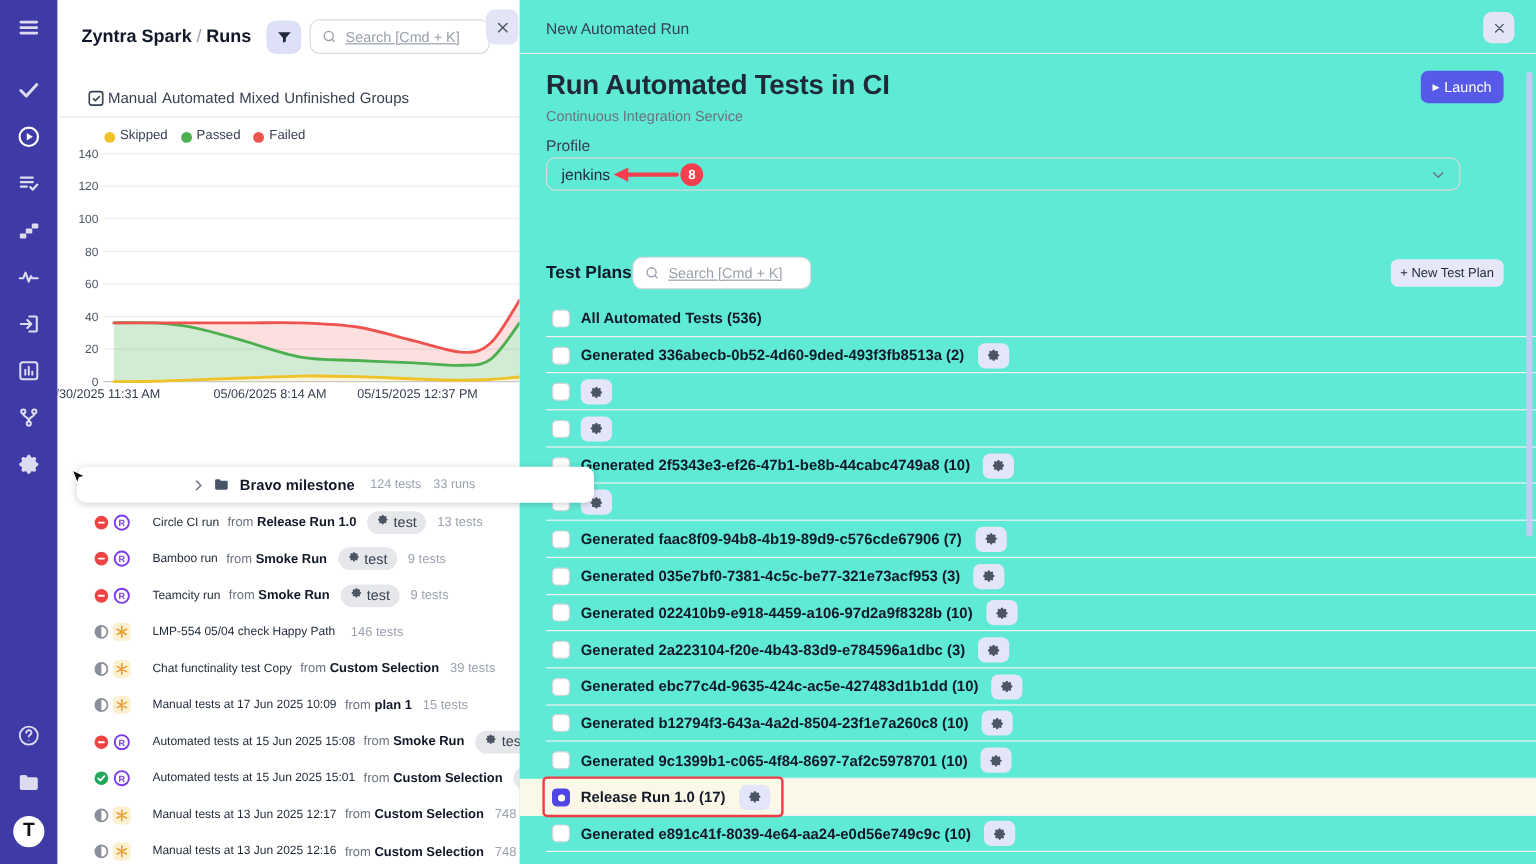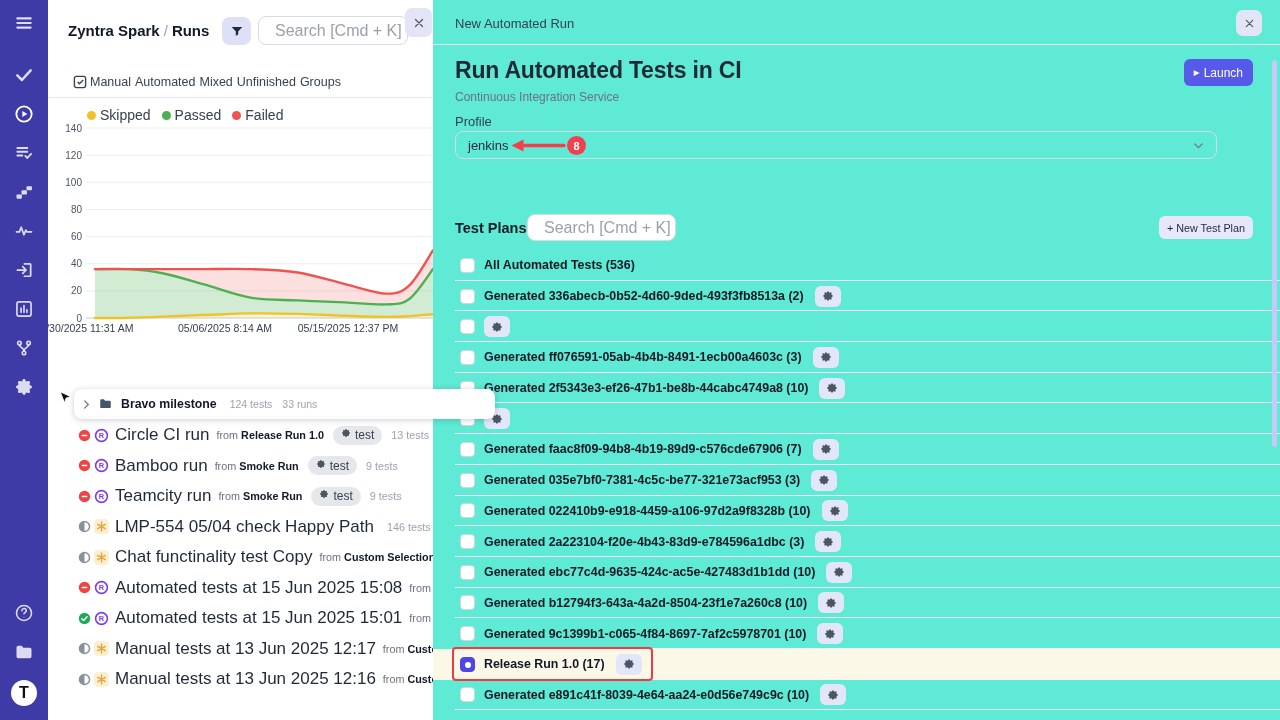--- a/index.html
+++ b/index.html
@@ -16,49 +16,49 @@
 .sb-spacer {flex:1;}
 .sb-logo {width:26px;height:26px;border-radius:50%;background:#fff;color:#111;display:flex;align-items:center;justify-content:center;font-weight:700;font-size:16px;}
 
 
 #left-panel {position:absolute;left:48px;top:0;width:442px;height:720px;background:#fff;border-right:1px solid #E7E8EC;}
 .lp-breadcrumb {position:absolute;left:20px;top:22px;font-size:15px;font-weight:700;color:#111827;}
 .lp-breadcrumb .sep {color:#9CA3AF;font-weight:400;margin:0 4px;}
 .filter-btn {position:absolute;left:174px;top:17px;width:29px;height:28px;background:#DDE0F6;border-radius:8px;display:flex;align-items:center;justify-content:center;color:#1F2937;cursor:pointer;}
 .search-box {position:absolute;display:flex;align-items:center;gap:7px;border:1px solid #D7DBE0;border-radius:8px;background:#fff;color:#9CA3AF;}
 .search-box.lp {left:210px;top:16px;width:150px;height:29px;padding:0 9px;}
-.search-box .ph {font-size:16px;color:#9AA1AB;white-space:nowrap;}
+.search-box .ph {font-size:12px;color:#9AA1AB;white-space:nowrap;text-decoration:underline;}
 .close-btn {position:absolute;background:#E3E5F6;border-radius:7px;display:flex;align-items:center;justify-content:center;color:#4B5563;cursor:pointer;}
 .close-btn.lp {left:357px;top:8px;width:27px;height:29px;z-index:5;}
 .lp-tabs {position:absolute;left:24px;top:68px;height:28px;display:flex;align-items:center;gap:4px;}
 .lp-tabs .tab {font-size:12.5px;color:#374151;cursor:pointer;}
 .tabs-icon {color:#374151;cursor:pointer;margin-right:-2px;}
 .lp-divider {position:absolute;left:0;top:97px;width:100%;height:1px;background:#E7E8EC;}
 
 
 #legend {position:absolute;left:39px;top:107px;display:flex;gap:11px;align-items:center;z-index:2;}
-.leg-item {display:flex;align-items:center;gap:4px;font-size:14px;color:#374151;}
+.leg-item {display:flex;align-items:flex-end;gap:4px;font-size:11px;color:#374151;}
 .leg-dot {width:9px;height:9px;border-radius:50%;}
 #chart-svg {position:absolute;left:0;top:100px;width:385px;height:240px;overflow:hidden;}
 
 
 .cursor-icon {position:absolute;left:9px;top:390px;z-index:6;}
-.milestone {position:absolute;left:26px;top:389px;right:-6px;height:30px;background:#fff;border-radius:8px;box-shadow:0 1px 6px rgba(15,23,42,.22);display:flex;align-items:center;padding-left:7px;z-index:4;}
+.milestone {position:absolute;left:16px;top:389px;right:-6px;height:30px;background:#fff;border-radius:8px;box-shadow:0 1px 6px rgba(15,23,42,.22);display:flex;align-items:center;padding-left:7px;z-index:4;justify-content:center;}
 .milestone .chev {color:#6B7280;margin-right:6px;display:flex;}
 .milestone .folder {color:#475569;margin-right:8px;display:flex;}
 .milestone .m-name {font-size:12.3px;font-weight:700;color:#111827;margin-right:13px;}
 .milestone .m-count {font-size:10.5px;color:#9CA3AF;margin-right:10px;}
 
 
 #runs-list {position:absolute;left:0;top:420px;width:100%;}
 .run-row {height:30.5px;display:flex;align-items:center;padding-left:30px;white-space:nowrap;cursor:pointer;}
 .run-status {width:13px;height:13px;margin-right:3px;flex:0 0 auto;}
 .run-type {width:15px;height:15px;margin-right:6px;flex:0 0 auto;display:flex;align-items:center;justify-content:center;}
 .run-type.manual {background:#FBF0D2;border-radius:4px;}
-.run-title {font-size:17px;color:#1F2937;margin-right:7px;}
+.run-title {font-size:10px;color:#1F2937;margin-right:7px;margin-left:12px;}
 .run-from {font-size:10.8px;color:#6B7280;}
 .run-from b {color:#111827;font-weight:700;}
 .run-badge {display:inline-flex;align-items:flex-start;gap:4px;background:#E5E7EB;border-radius:10px;padding:2.5px 8px;font-size:12px;color:#374151;margin-left:9px;}
 .run-badge svg {color:#4B5563;}
 .run-tests {font-size:10.8px;color:#9CA3AF;margin-left:9px;}
 .run-title + .run-tests {margin-left:6px;}
 
 
 #right-panel {position:absolute;left:433px;top:0;width:847px;height:720px;background:#5eead4;}
 .rp-header {position:absolute;left:0;top:0;width:100%;height:45px;border-bottom:1px solid #E7E8EC;}
@@ -360,20 +360,36 @@
             <path d="M8 1.5v13M2.4 4.8l11.2 6.4M13.6 4.8L2.4 11.2"></path>
           </svg>
         </span>
         <span class="run-title">Chat functinality test Copy</span>
         <span class="run-from"><span>from</span> <b>Custom Selection</b></span>
         <span class="run-tests">39 tests</span>
       </div>
       <div class="run-row">
         <span class="run-status">
           <svg width="13" height="13" viewBox="0 0 16 16">
+            <circle cx="8" cy="8" r="6.2" fill="none" stroke="#8A9099" stroke-width="1.8"></circle>
+            <path d="M8 1.8a6.2 6.2 0 000 12.4z" fill="#8A9099"></path>
+          </svg>
+        </span>
+        <span class="run-type manual">
+          <svg width="11" height="11" viewBox="0 0 16 16" fill="none" stroke="#E9A23B" stroke-width="2" stroke-linecap="round">
+            <path d="M8 1.5v13M2.4 4.8l11.2 6.4M13.6 4.8L2.4 11.2"></path>
+          </svg>
+        </span>
+        <span class="run-title">Manual tests at 17 Jun 2025 10:09</span>
+        <span class="run-from"><span>from</span> <b>plan 1</b></span>
+        <span class="run-tests">15 tests</span>
+      </div>
+      <div class="run-row">
+        <span class="run-status">
+          <svg width="13" height="13" viewBox="0 0 16 16">
             <circle cx="8" cy="8" r="7" fill="#EF4444"></circle>
             <rect x="4.4" y="7" width="7.2" height="2" rx="1" fill="#fff"></rect>
           </svg>
         </span>
         <span class="run-type automated">
           <svg width="15" height="15" viewBox="0 0 16 16">
             <circle cx="8" cy="8" r="6.3" fill="none" stroke="#7C3AED" stroke-width="1.7"></circle>
             <text x="8" y="11" font-size="8" font-weight="bold" fill="#7C3AED" text-anchor="middle" font-family="Liberation Sans,sans-serif">R</text>
           </svg>
         </span>
@@ -503,21 +519,20 @@
       <div class="plan-row">
         <span class="checkbox"></span>
         <span class="gear-badge">
           <svg width="12" height="12" viewBox="0 0 20 20" fill="currentColor">
             <path d="M11.49 3.17c-.38-1.56-2.6-1.56-2.98 0a1.53 1.53 0 01-2.29.95c-1.37-.84-2.94.73-2.1 2.1.57.93.06 2.15-.95 2.29-1.56.38-1.56 2.6 0 2.98 1.01.14 1.52 1.36.95 2.29-.84 1.37.73 2.94 2.1 2.1a1.53 1.53 0 012.29.95c.38 1.56 2.6 1.56 2.98 0a1.53 1.53 0 012.29-.95c1.37.84 2.94-.73 2.1-2.1a1.53 1.53 0 01.95-2.29c1.56-.38 1.56-2.6 0-2.98a1.53 1.53 0 01-.95-2.29c.84-1.37-.73-2.94-2.1-2.1a1.53 1.53 0 01-2.29-.95zM10 13a3 3 0 100-6 3 3 0 000 6z"></path>
           </svg>
         </span>
       </div>
       <div class="plan-row">
         <span class="checkbox"></span>
-        <span class="plan-label">Generated ff076591-05ab-4b4b-8491-1ecb00a4603c (3)</span>
         <span class="gear-badge">
           <svg width="12" height="12" viewBox="0 0 20 20" fill="currentColor">
             <path d="M11.49 3.17c-.38-1.56-2.6-1.56-2.98 0a1.53 1.53 0 01-2.29.95c-1.37-.84-2.94.73-2.1 2.1.57.93.06 2.15-.95 2.29-1.56.38-1.56 2.6 0 2.98 1.01.14 1.52 1.36.95 2.29-.84 1.37.73 2.94 2.1 2.1a1.53 1.53 0 012.29.95c.38 1.56 2.6 1.56 2.98 0a1.53 1.53 0 012.29-.95c1.37.84 2.94-.73 2.1-2.1a1.53 1.53 0 01.95-2.29c1.56-.38 1.56-2.6 0-2.98a1.53 1.53 0 01-.95-2.29c.84-1.37-.73-2.94-2.1-2.1a1.53 1.53 0 01-2.29-.95zM10 13a3 3 0 100-6 3 3 0 000 6z"></path>
           </svg>
         </span>
       </div>
       <div class="plan-row">
         <span class="checkbox"></span>
         <span class="plan-label">Generated 2f5343e3-ef26-47b1-be8b-44cabc4749a8 (10)</span>
         <span class="gear-badge">

